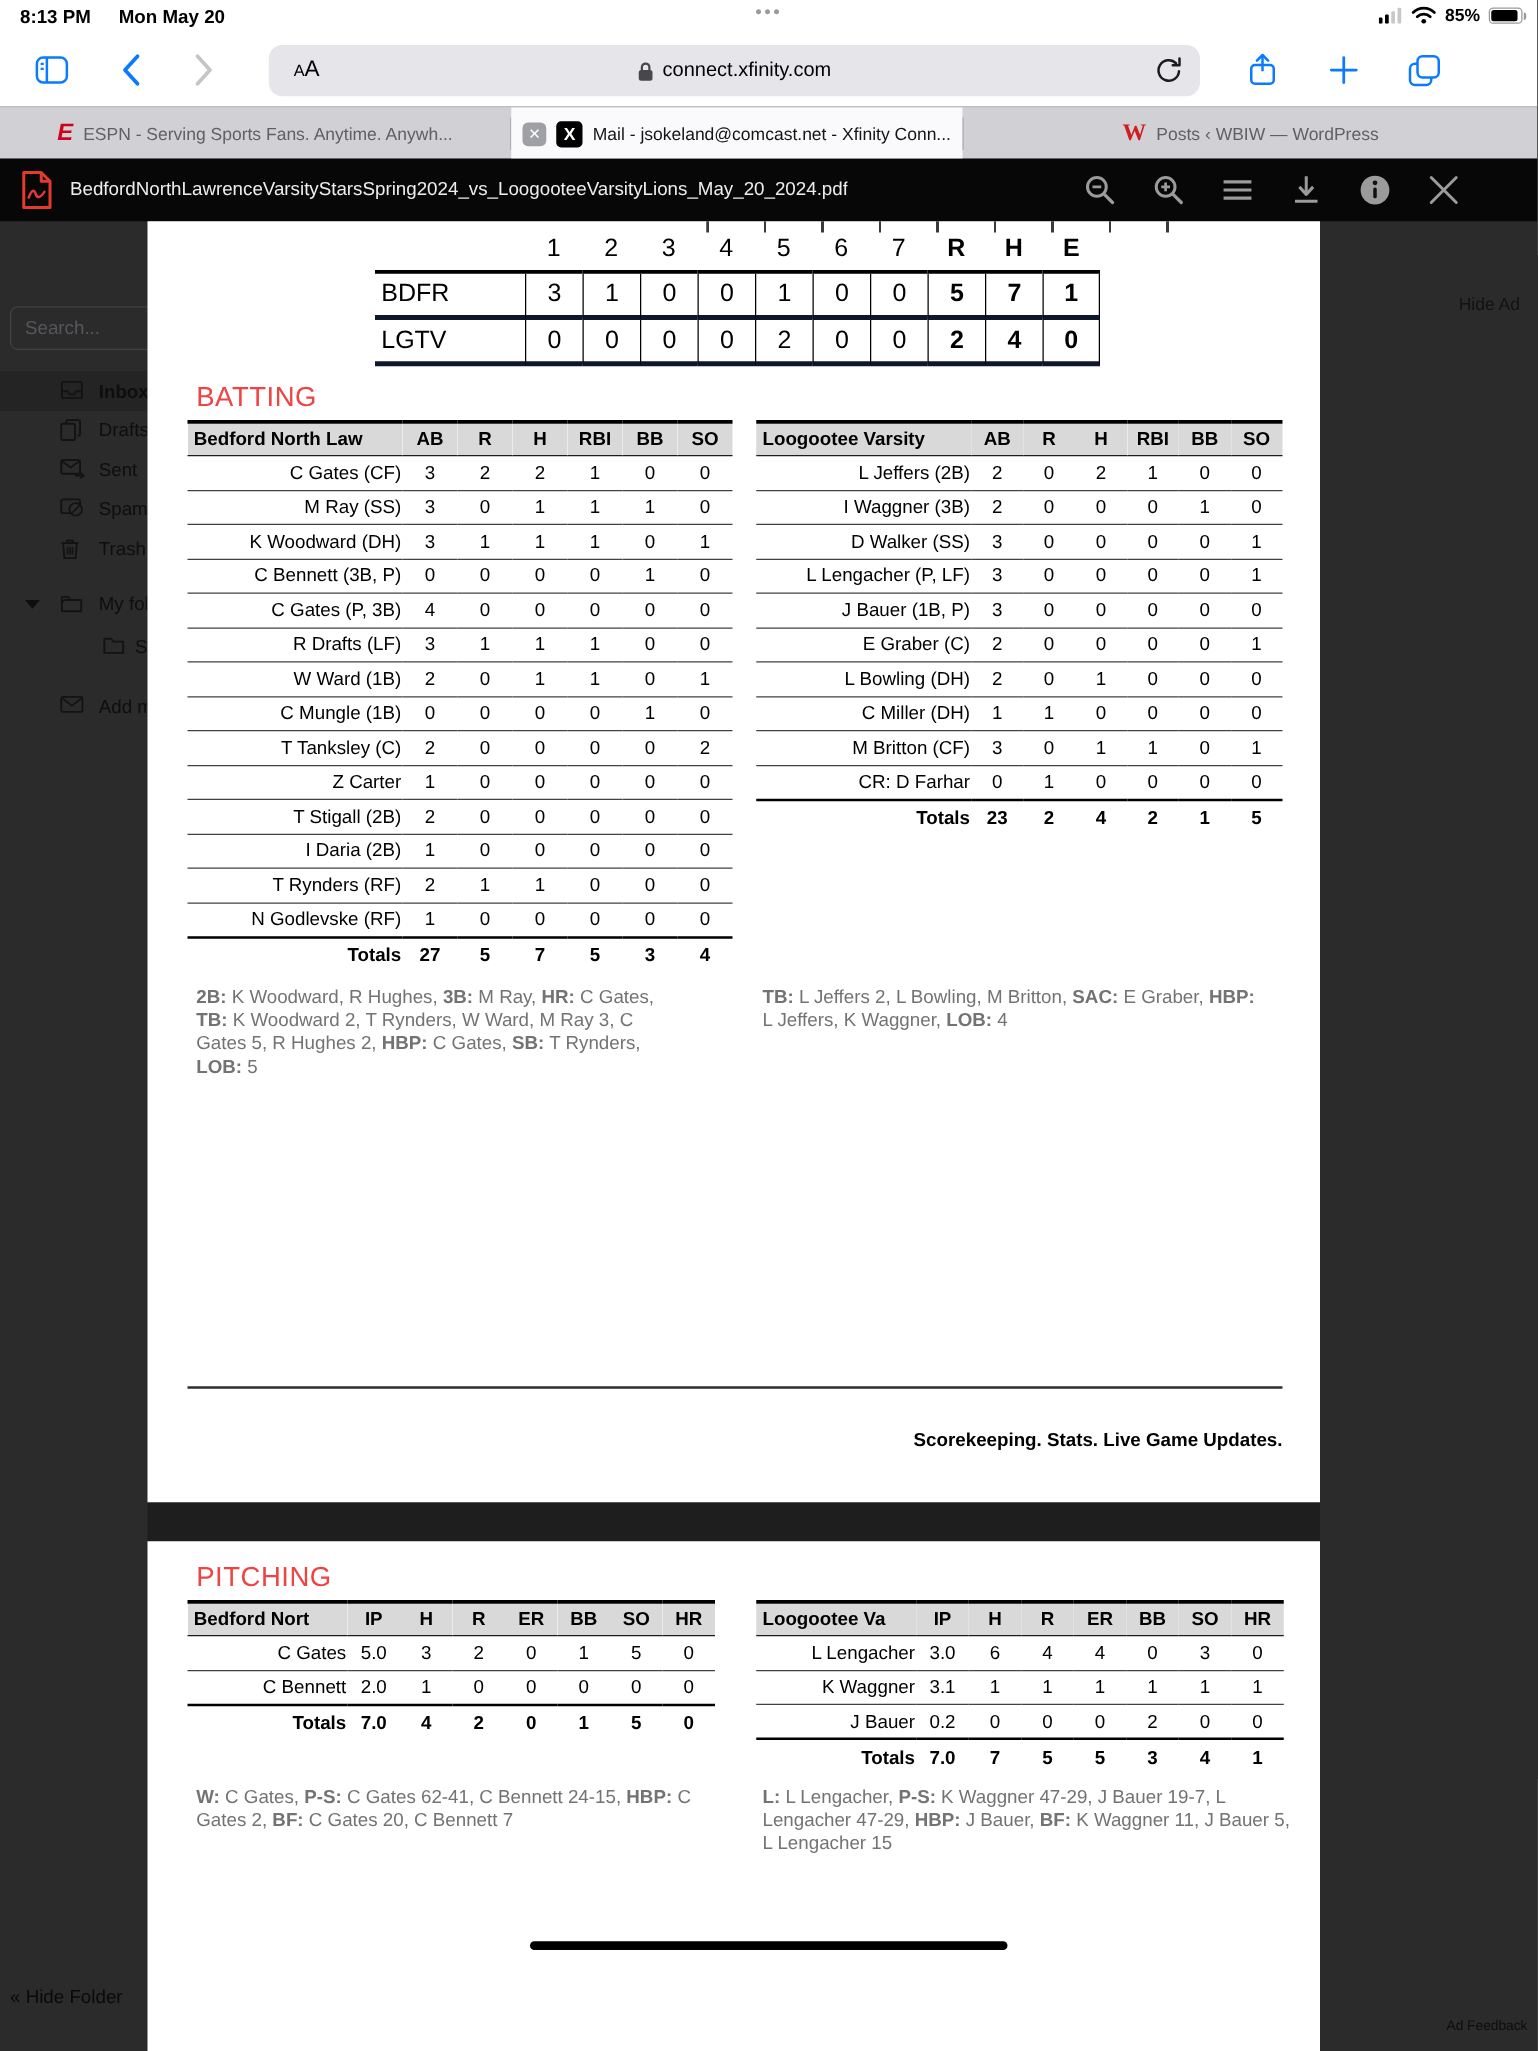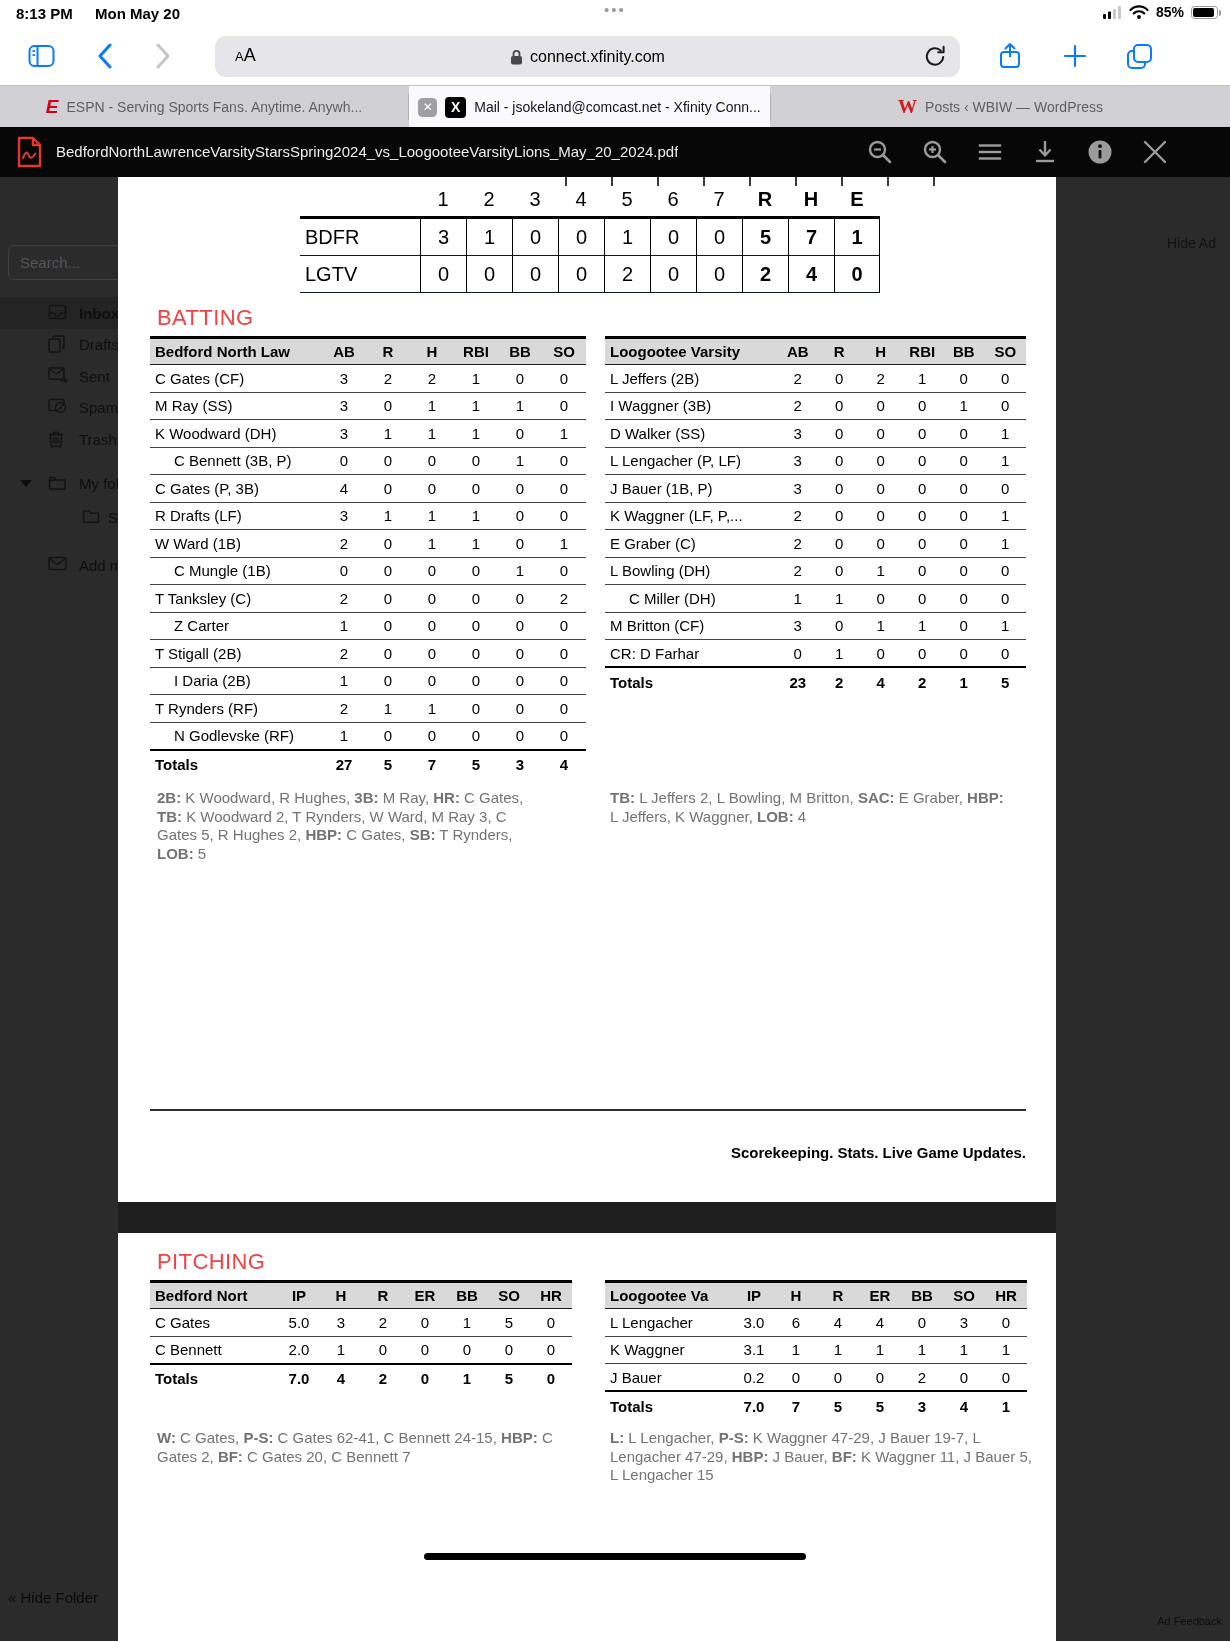--- a/index.html
+++ b/index.html
@@ -68,34 +68,34 @@
   .page2{top:1106px;height:408px;}
   .home-indicator{position:absolute;left:424px;top:1426px;width:382px;height:7px;border-radius:4px;background:#000;}
 
   .ticks{position:absolute;left:447px;top:0;width:374px;height:9px;
     background:repeating-linear-gradient(90deg,#3a3a3a 0 2px,transparent 2px 46px);}
 
   
   .linescore{position:absolute;left:182px;top:9px;display:grid;grid-template-columns:120px repeat(10,46px);}
   .ls-h{height:33px;display:flex;align-items:flex-end;justify-content:center;font-size:20px;padding-bottom:5px;border-bottom:3px solid #000;}
   .ls-h.bold{font-weight:700;}
-  .ls-c{height:37px;display:flex;align-items:center;justify-content:center;font-size:20px;border-left:1.5px solid #000;border-bottom:1px solid #0f172a;}
+  .ls-c{height:37px;display:flex;align-items:center;justify-content:center;font-size:20px;border-left:1.5px solid #000;border-bottom:4px solid #0f172a;}
   .ls-c.bold{font-weight:700;}
   .ls-team{justify-content:flex-start;padding-left:5px;border-left:none;font-weight:500;}
   .ls-c.lastcol{border-right:1.5px solid #000;}
 
   .sec-title{position:absolute;font-size:22px;letter-spacing:.4px;color:#ef4444;}
 
   
   .stat{position:absolute;}
   .stat table{width:100%;border-collapse:collapse;table-layout:fixed;font-size:15px;color:#000;}
   .stat th{background:#d9d9d9;font-weight:700;height:27px;border-top:3px solid #000;border-bottom:1.5px solid #1c1c1c;text-align:center;overflow:hidden;white-space:nowrap;}
   .stat th.name{text-align:left;padding-left:5px;}
   .stat td{height:27.5px;border-bottom:1.2px solid #424242;text-align:center;overflow:hidden;white-space:nowrap;}
-  .stat td.name{text-align:left;padding-left:5px;}
+  .stat td.name{text-align:right;padding-left:5px;}
   .stat td.indent{padding-left:24px;}
   .stat tr.totals td{font-weight:700;border-top:2.5px solid #000;border-bottom:none;height:29px;margin-top:44px;}
   .bat .name{width:172px;}
   .pit .name{width:128px;}
 
   .notes{position:absolute;font-size:15px;line-height:18.5px;color:#737373;}
   .notes b{font-weight:700;}
   .divider{position:absolute;height:2px;background:#2e2e2e;}
   .tagline{position:absolute;font-weight:700;font-size:15px;text-align:right;}
 
@@ -602,29 +602,20 @@
               <tr>
                 <td class="name">J Bauer (1B, P)</td>
                 <td>3</td>
                 <td>0</td>
                 <td>0</td>
                 <td>0</td>
                 <td>0</td>
                 <td>0</td>
               </tr>
               <tr>
-                <td class="name">K Waggner (LF, P,...</td>
-                <td>2</td>
-                <td>0</td>
-                <td>0</td>
-                <td>0</td>
-                <td>0</td>
-                <td>1</td>
-              </tr>
-              <tr>
                 <td class="name">E Graber (C)</td>
                 <td>2</td>
                 <td>0</td>
                 <td>0</td>
                 <td>0</td>
                 <td>0</td>
                 <td>1</td>
               </tr>
               <tr>
                 <td class="name">L Bowling (DH)</td>

